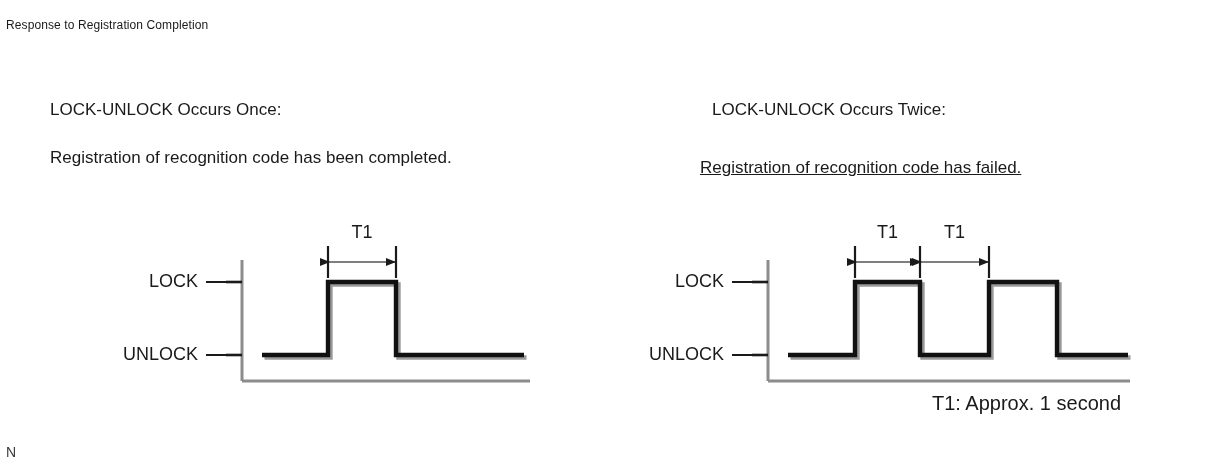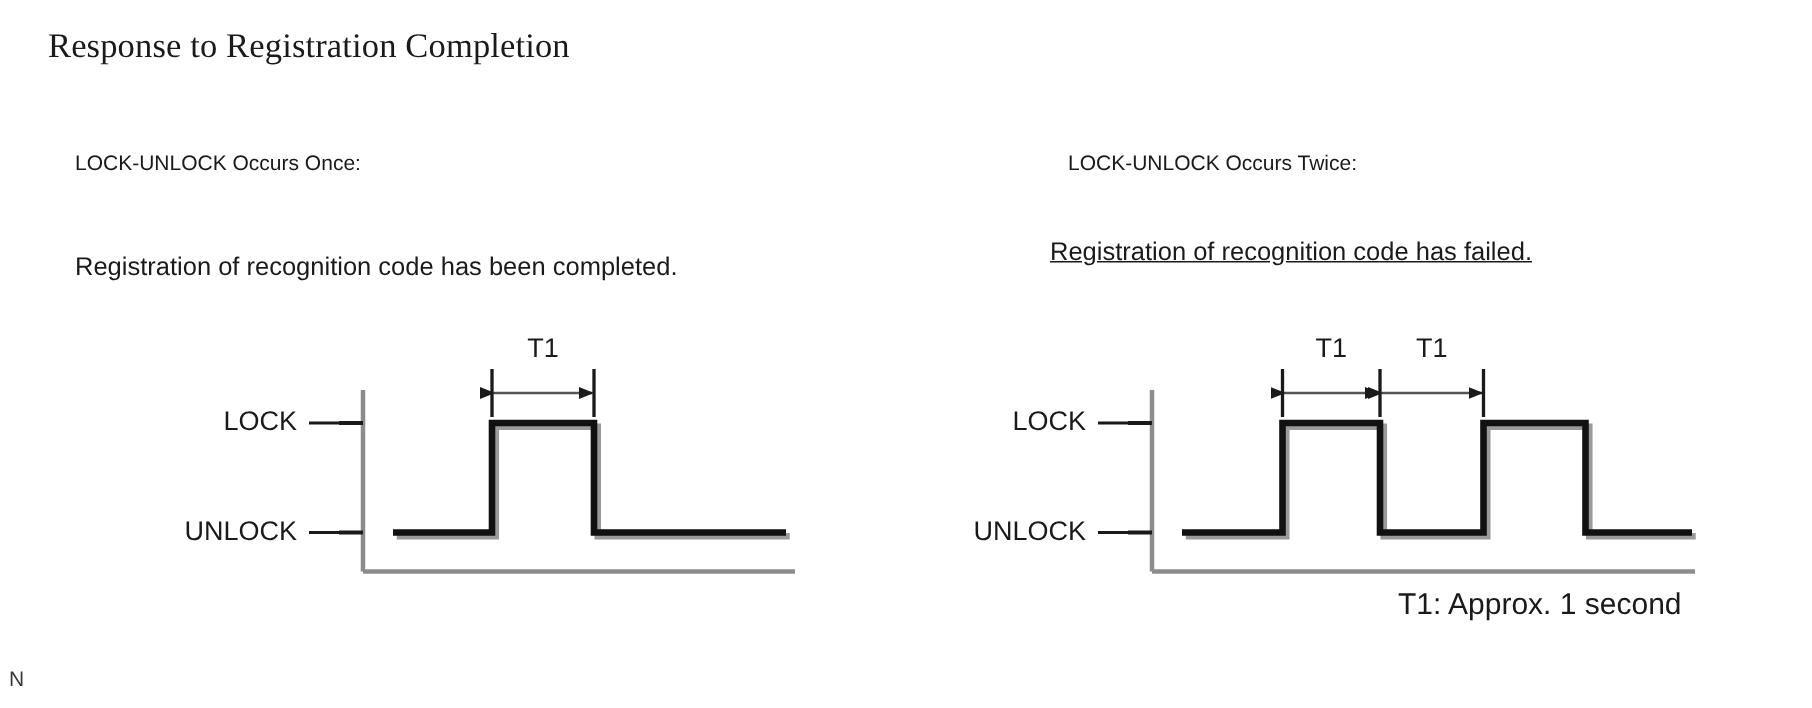--- a/index.html
+++ b/index.html
@@ -11,43 +11,42 @@
   body {
     width: 1208px;
     height: 472px;
     position: relative;
     font-family: "Liberation Sans", sans-serif;
     color: #1a1a1a;
     overflow: hidden;
   }
   .page-title {
     position: absolute;
-    left: 32px;
+    left: 6px;
     top: 18px;
-    font-size: 23px;
+    font-size: 12px;
     letter-spacing: 0.1px;
     white-space: nowrap;
-    font-family: Liberation Serif, serif;
   }
   .panel { position: absolute; top: 0; }
   .panel-left  { left: 0; }
   .panel-right { left: 604px; }
 
   .panel-heading {
     position: absolute;
-    font-size: 14px;
+    font-size: 17px;
     white-space: nowrap;
   }
   .panel-desc {
     position: absolute;
     font-size: 17px;
     white-space: nowrap;
   }
   .panel-left .panel-heading  { left: 50px;  top: 100px; }
-  .panel-left .panel-desc     { left: 50px;  top: 168px; }
+  .panel-left .panel-desc     { left: 50px;  top: 148px; }
   .panel-right .panel-heading { left: 108px;  top: 100px; }
   .panel-right .panel-desc    { left: 96px;  top: 158px; text-decoration: underline; }
 
   .wave-svg {
     position: absolute;
     top: 205px;
     left: 0;
   }
   .axis-line   { stroke: #8c8c8c; stroke-width: 3; }
   .tick-mark   { stroke: #1a1a1a; stroke-width: 2.6; }

